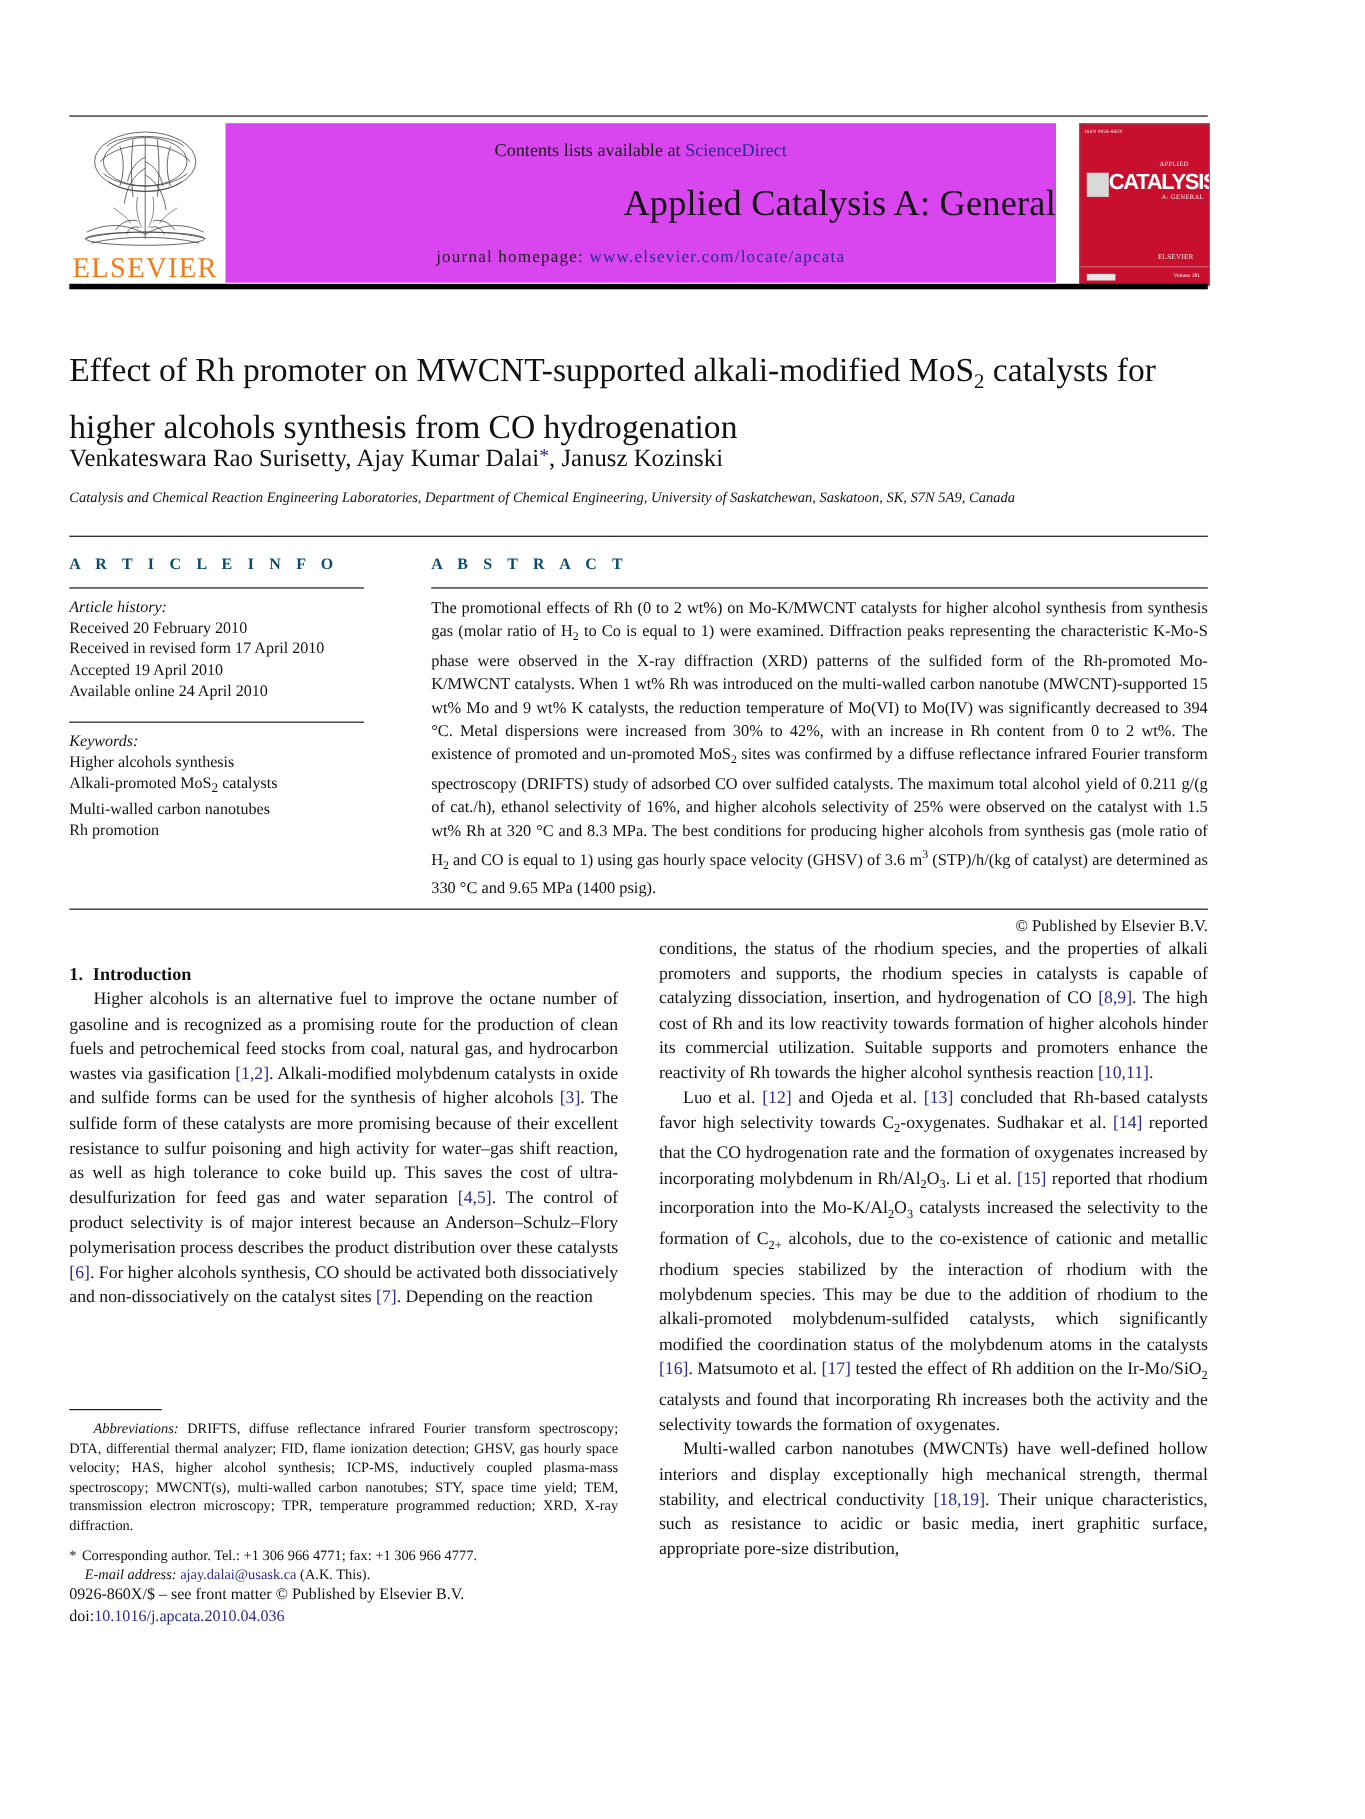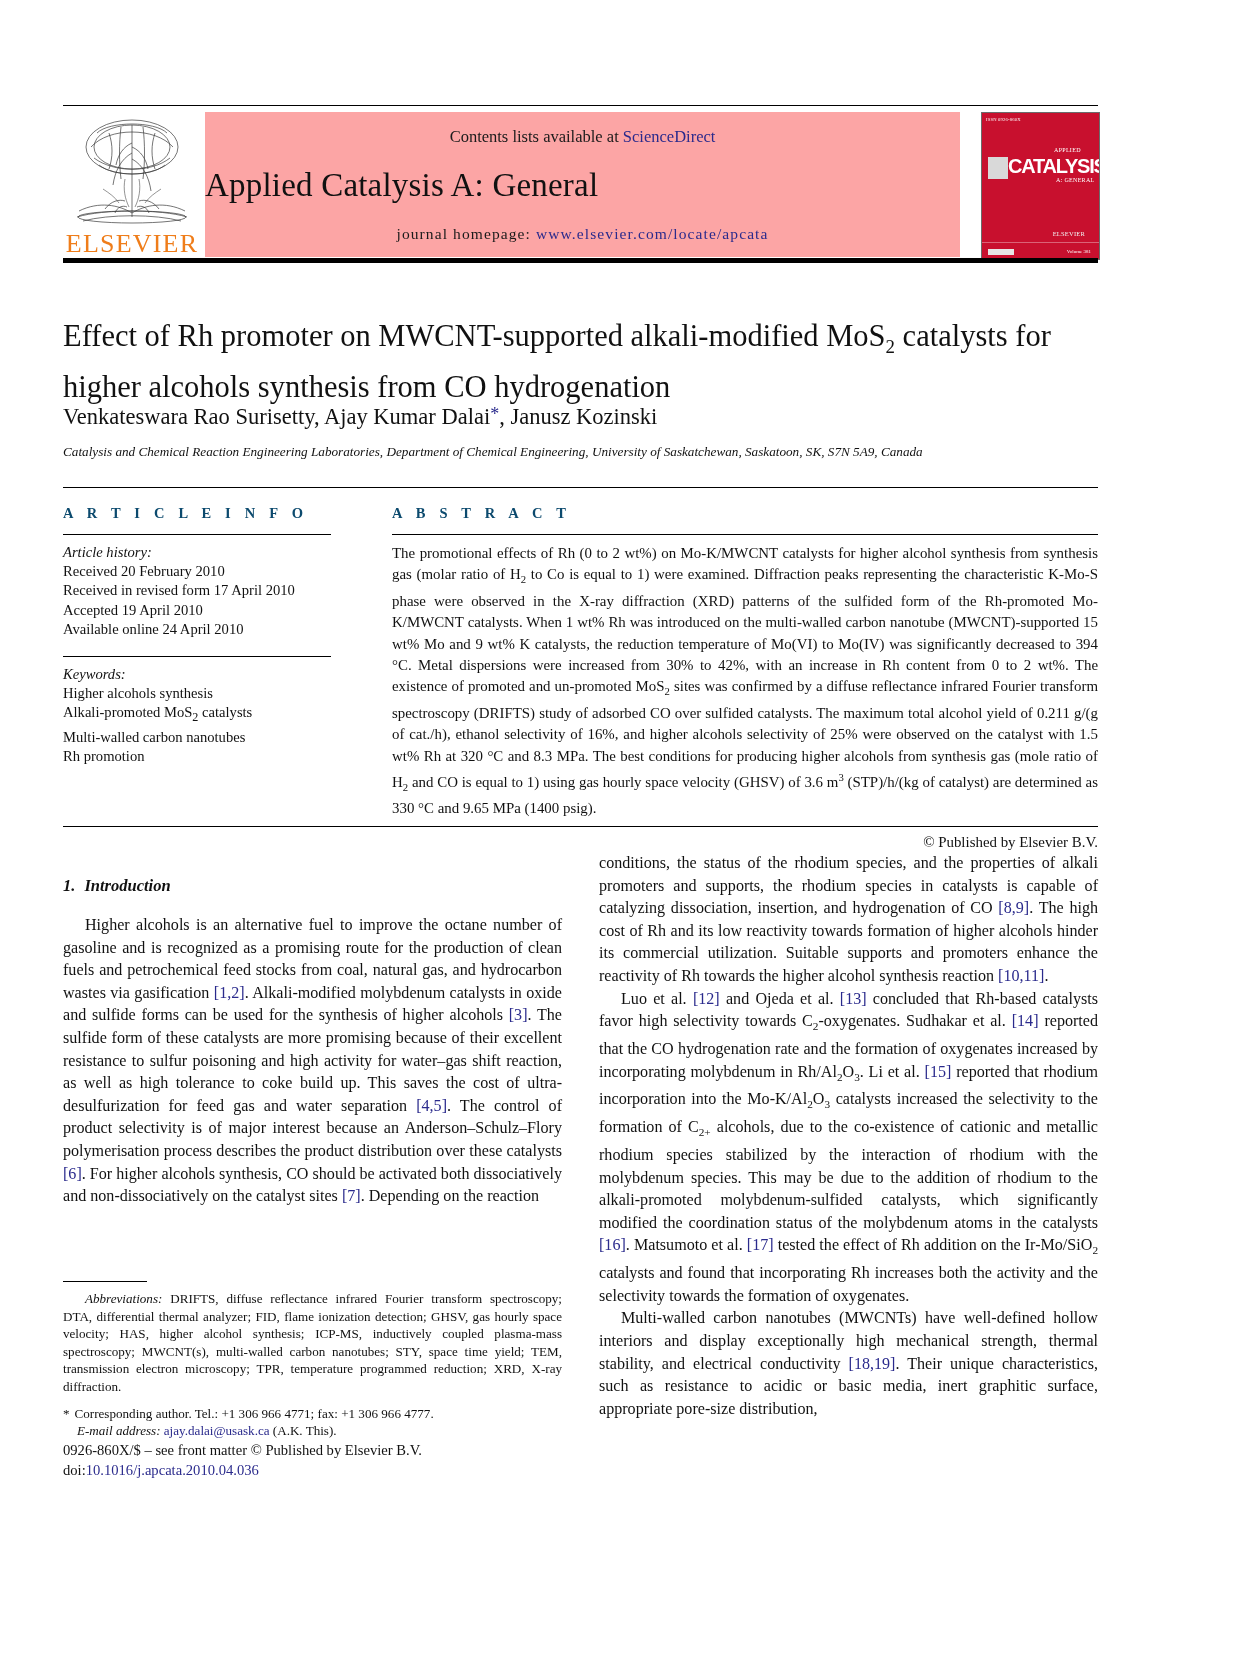--- a/index.html
+++ b/index.html
@@ -66,32 +66,32 @@
     font-family: "Liberation Serif", serif;
     font-size: 26px;
     letter-spacing: 1.2px;
     color: #ef7d1a;
     font-weight: 400;
   }
   .journal-band {
     position: absolute;
     left: 142px; top: 7px;
     width: 755px; height: 145px;
-    background: #fca5a5;
+    background: #d946ef;
   }
   .band-contents {
     position: absolute; left: 0; right: 0; top: 15px;
     text-align: center;
     font-size: 16.5px;
     color: #1a1a1a;
   }
   .band-contents a { color: #2a2a8c; text-decoration: none; }
   .band-title {
     position: absolute; left: 0; right: 0; top: 55px;
-    text-align: left;
+    text-align: right;
     font-size: 33px;
     color: #111;
     letter-spacing: .2px;
   }
   .band-homepage {
     position: absolute; left: 0; right: 0; bottom: 14px;
     text-align: center;
     font-size: 15.5px;
     letter-spacing: 1.1px;
     color: #1a1a1a;
@@ -227,23 +227,22 @@
     left: 63px; top: 876px; width: 499px;
   }
   .body-right {
     position: absolute;
     left: 599px; top: 852px; width: 499px;
   }
   h2.num {
     font-family: "Liberation Serif", serif;
     font-weight: 700;
     font-size: 16.5px;
-    margin: 0 0 18px 0;
-    color: #111;
-    font-style: italic;
+    margin: 0 0 2px 0;
+    color: #111;
   }
   h2.num .n { margin-right: 9px; }
   p.body {
     margin: 0;
     font-size: 16.1px;
     line-height: 22.6px;
     text-align: justify;
     color: #111;
     text-indent: 22px;
     hyphens: none;

